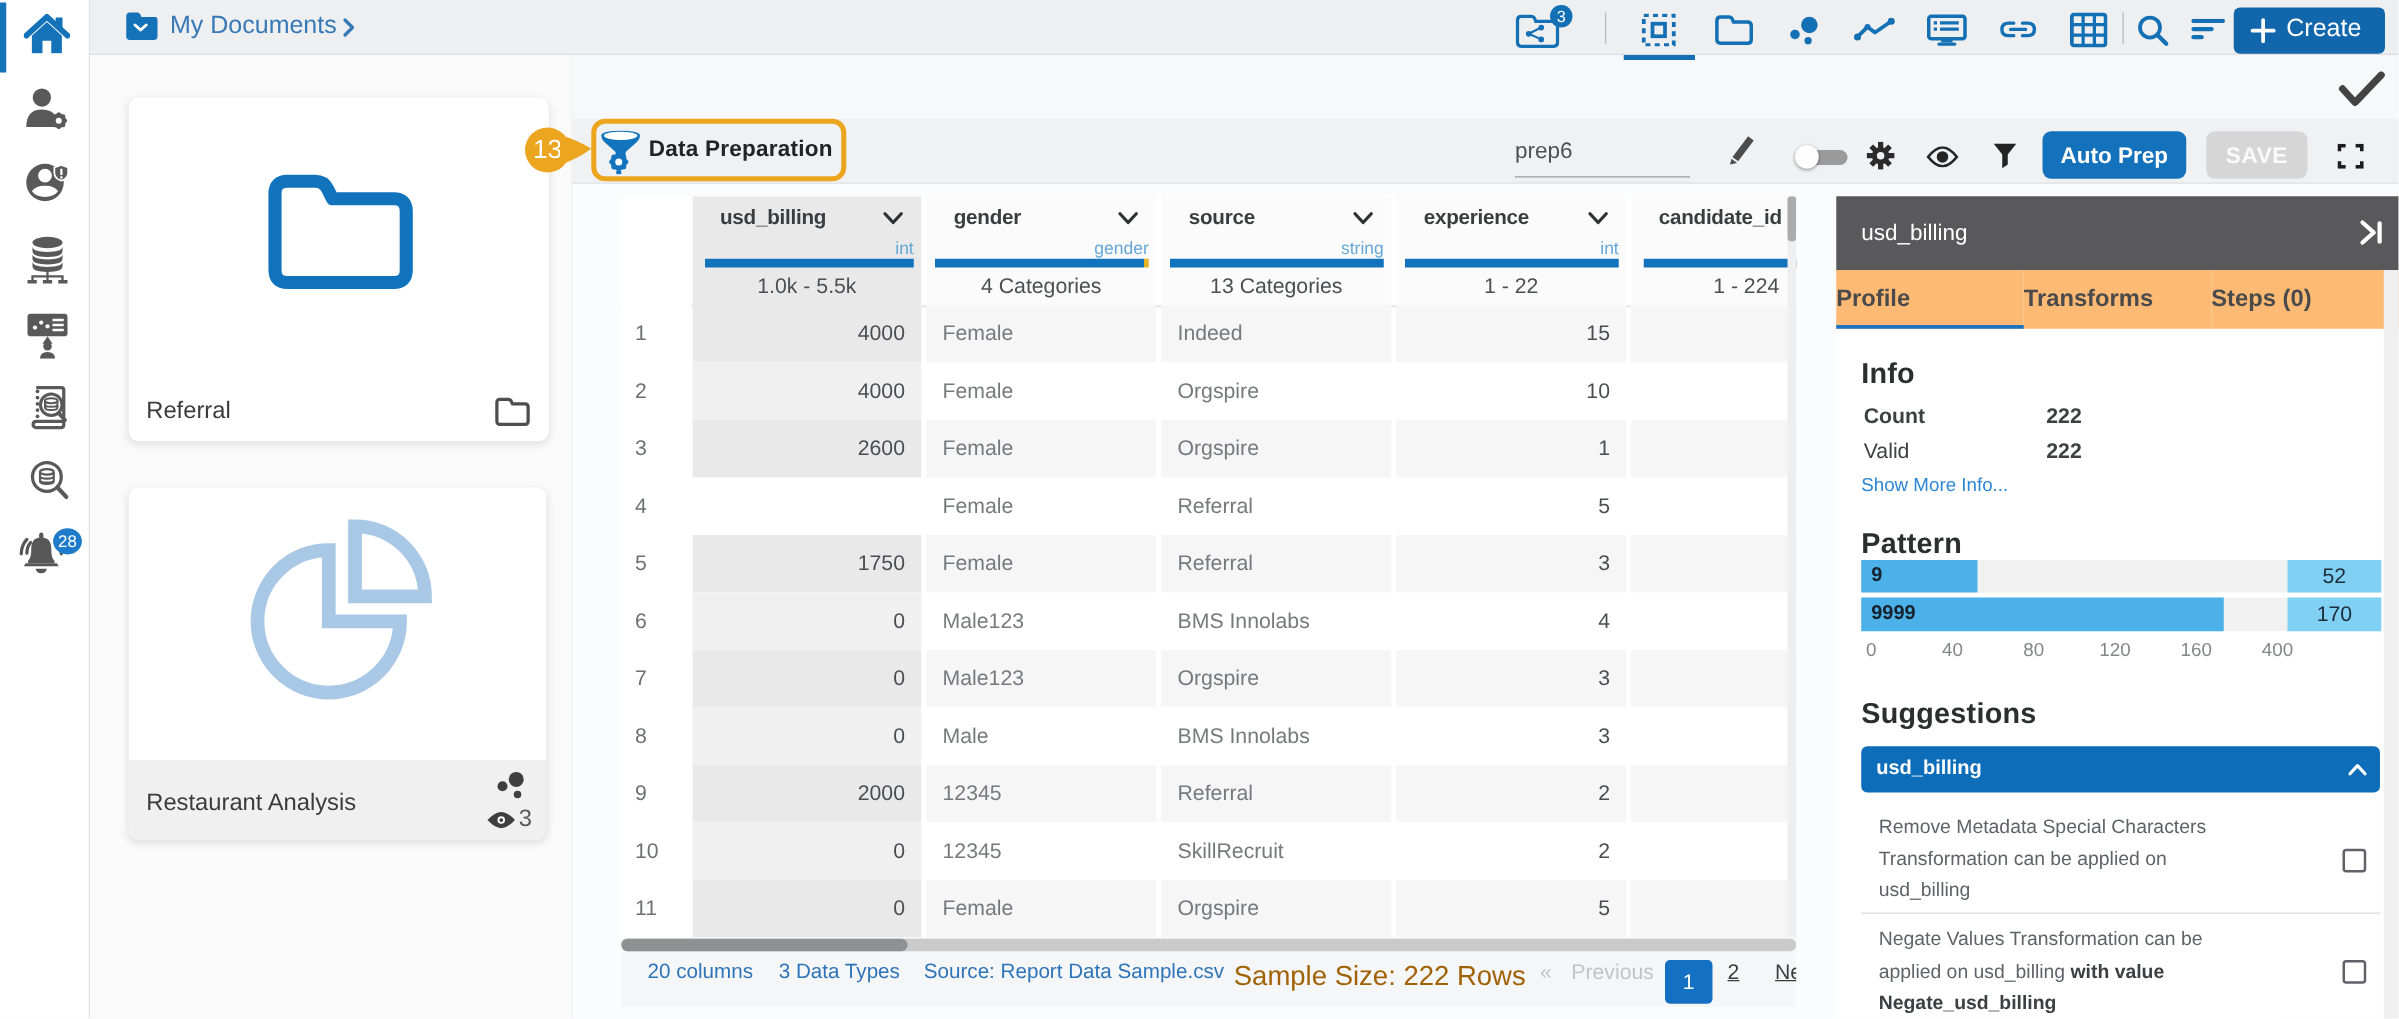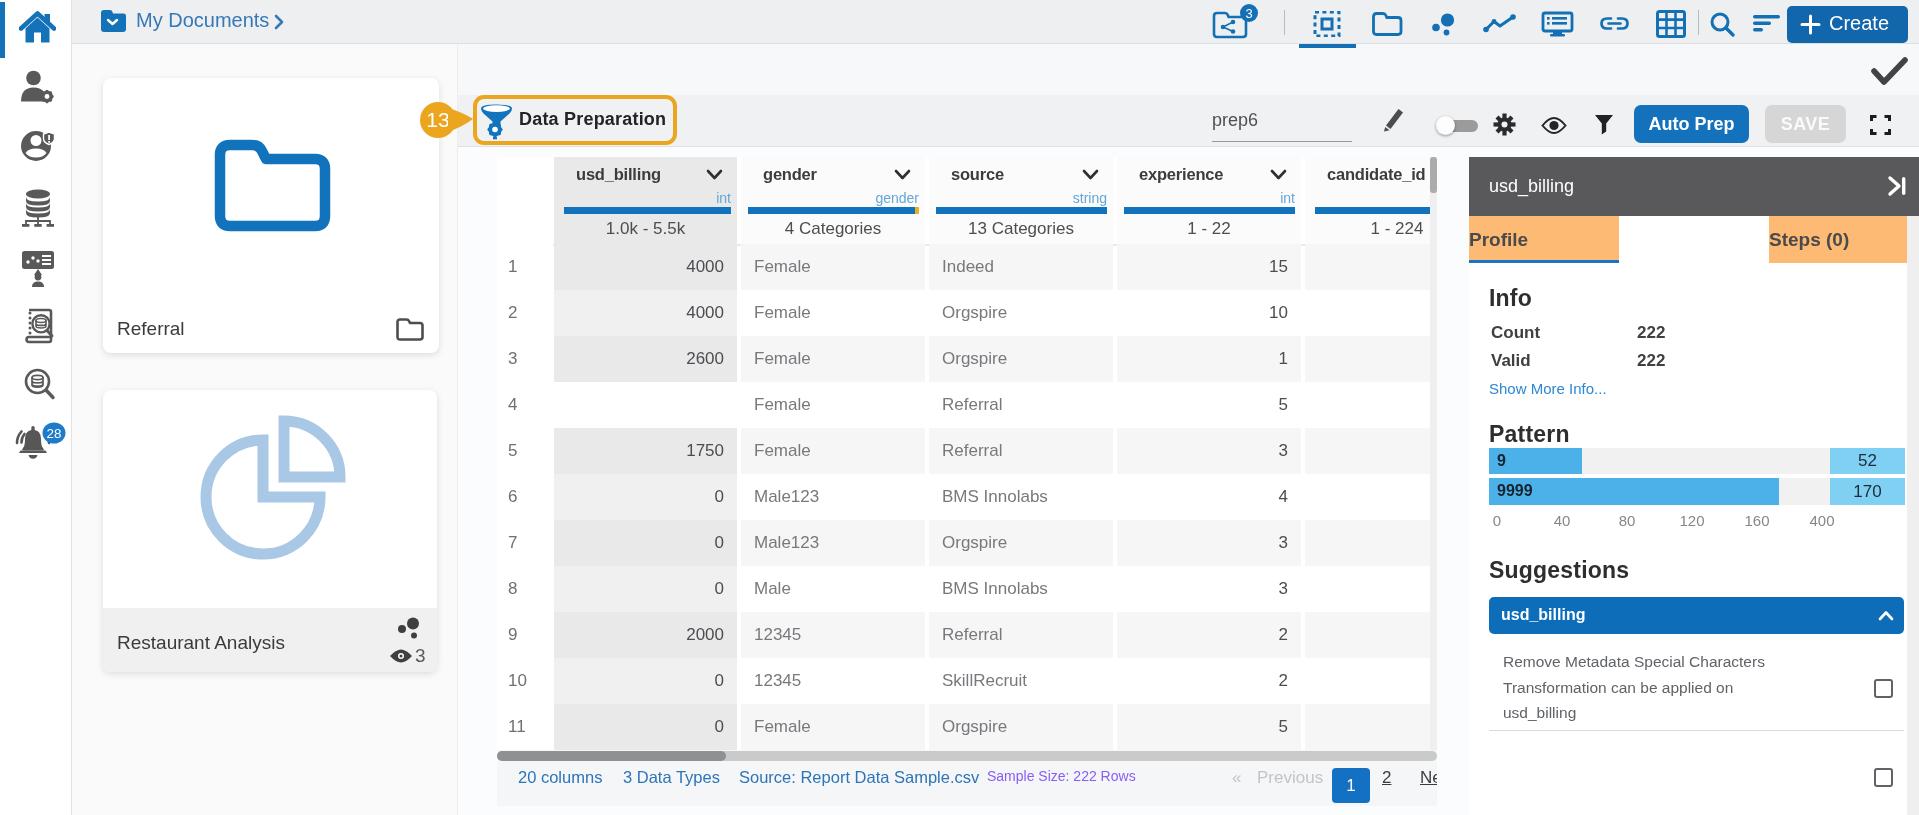--- a/index.html
+++ b/index.html
@@ -417,48 +417,49 @@
     <div class="cell num odd" style="left:620px; top:547px; width:184px;">5</div>
     <div class="cell odd" style="left:808px; top:547px; width:184px;"></div>
 
     <div class="abs" style="left:0; top:593px; width:940px; height:56px; background:#f5f6f8;"></div>
     <div class="abs" style="left:0; top:594px; width:940px; height:10px; background:#cacaca; border-radius:5px;"></div>
     <div class="abs" style="left:0; top:594px; width:229px; height:10px; background:#8f9092; border-radius:5px;"></div>
 
     <div class="abs" style="left:21px; top:611px; font-size:16.5px; color:#2e74b8;">20 columns</div>
     <div class="abs" style="left:126px; top:611px; font-size:16.5px; color:#2e74b8;">3 Data Types</div>
     <div class="abs" style="left:242px; top:611px; font-size:16.5px; color:#2e74b8;">Source: Report Data Sample.csv</div>
-    <div class="abs" style="left:490px; top:611px; font-size:14px; color:#8b5cf6;">Sample Size: 222 Rows</div>
+    <div class="abs" style="left:490px; top:611px; font-size:22px; color:#a16207;">Sample Size: 222 Rows</div>
     <div class="abs" style="left:735px; top:611px; font-size:17px; color:#c3c4c6;">«</div>
     <div class="abs" style="left:760px; top:611px; font-size:17px; color:#c3c4c6;">Previous</div>
     <div class="abs" style="left:835px; top:611px; width:38px; height:35px; background:#1470c2; border-radius:4px; color:#fff; font-size:17px; text-align:center; line-height:35px;">1</div>
     <div class="abs" style="left:885px; top:611px; font-size:17px; color:#3c3c3c; text-decoration:underline;">2</div>
     <div class="abs" style="left:923px; top:611px; font-size:17px; color:#3c3c3c; text-decoration:underline;">Next</div>
 
     <div class="abs" style="left:933px; top:0; width:7px; height:593px; background:#efefef;"></div>
     <div class="abs" style="left:933px; top:0; width:7px; height:36px; background:#ababab; border-radius:3px;"></div>
   </div>
 
   <div id="rpanel" class="abs" style="left:1469px; top:157px; width:450px; height:658px; background:#fff;">
 
     <div class="abs" style="left:0; top:0; width:450px; height:59px; background:#59595b;"></div>
     <div class="abs" style="left:20px; top:19px; font-size:18px; color:#fff;">usd_billing</div>
     <svg class="abs" style="left:418px; top:17px;" width="20" height="24" viewBox="0 0 20 24">
       <path d="M3 4 L12 12 L3 20" stroke="#fff" stroke-width="3.4" fill="none" stroke-linecap="round" stroke-linejoin="round"></path>
       <rect x="15" y="3" width="3.4" height="18" rx="1.7" fill="#fff"></rect>
     </svg>
 
     <div class="tab" style="left:0;">Profile</div>
+    <div class="tab" style="left:150px;">Transforms</div>
     <div class="tab" style="left:300px;">Steps (0)</div>
     <div class="abs" style="left:0; top:103px; width:150px; height:3px; background:#1b74c2;"></div>
 
     <div class="h2" style="left:20px; top:128px;">Info</div>
     <div class="abs" style="left:22px; top:166px; font-size:17px; font-weight:bold; color:#3e4042;">Count</div>
     <div class="abs" style="left:168px; top:166px; font-size:17px; font-weight:bold; color:#3e4042;">222</div>
-    <div class="abs" style="left:22px; top:194px; font-size:17px; font-weight:bold; color:#3e4042;">Valid</div>
+    <div class="abs" style="left:22px; top:194px; font-size:17px; font-weight:normal; color:#3e4042;">Valid</div>
     <div class="abs" style="left:168px; top:194px; font-size:17px; font-weight:bold; color:#3e4042;">222</div>
     <div class="abs" style="left:20px; top:223px; font-size:15px; color:#2d87d5;">Show More Info...</div>
 
     <div class="h2" style="left:20px; top:264px;">Pattern</div>
     <div class="abs" style="left:20px; top:291px; width:416px; height:26px; background:#f1f1f2;"></div>
     <div class="abs" style="left:20px; top:291px; width:93px; height:26px; background:#4cb1e8;"></div>
     <div class="abs" style="left:28px; top:295px; font-size:16px; font-weight:bold; color:#16222e;">9</div>
     <div class="abs" style="left:361px; top:291px; width:75px; height:26px; background:#7fd0f2; font-size:17px; color:#1c2b38; text-align:center; line-height:26px;">52</div>
     <div class="abs" style="left:20px; top:321px; width:416px; height:27px; background:#f1f1f2;"></div>
     <div class="abs" style="left:20px; top:321px; width:290px; height:27px; background:#4cb1e8;"></div>
@@ -473,18 +474,19 @@
 
     <div class="h2" style="left:20px; top:400px;">Suggestions</div>
     <div class="abs" style="left:20px; top:440px; width:415px; height:37px; background:#0d6db8; border-radius:5px;"></div>
     <div class="abs" style="left:32px; top:449px; font-size:16px; font-weight:bold; color:#fff;">usd_billing</div>
     <svg class="abs" style="left:409px; top:453px;" width="16" height="11" viewBox="0 0 16 11">
       <path d="M2 9 L8 2.5 L14 9" stroke="#fff" stroke-width="2.6" fill="none" stroke-linecap="round" stroke-linejoin="round"></path>
     </svg>
     <div class="sug" style="top:492px;">Remove Metadata Special Characters<br>Transformation can be applied on<br>usd_billing</div>
     <div class="ck" style="left:405px; top:522px;"></div>
     <div class="abs" style="left:20px; top:573px; width:415px; height:1px; background:#dadada;"></div>
+    <div class="sug" style="top:582px;">Negate Values Transformation can be<br>applied on usd_billing <b style="color:#3c4043;">with value</b><br><b style="color:#3c4043;">Negate_usd_billing</b></div>
     <div class="ck" style="left:405px; top:611px;"></div>
 
     <div class="abs" style="left:438px; top:59px; width:12px; height:599px; background:#efeff0;"></div>
   </div>
 
 </div>
 
 </body></html>

